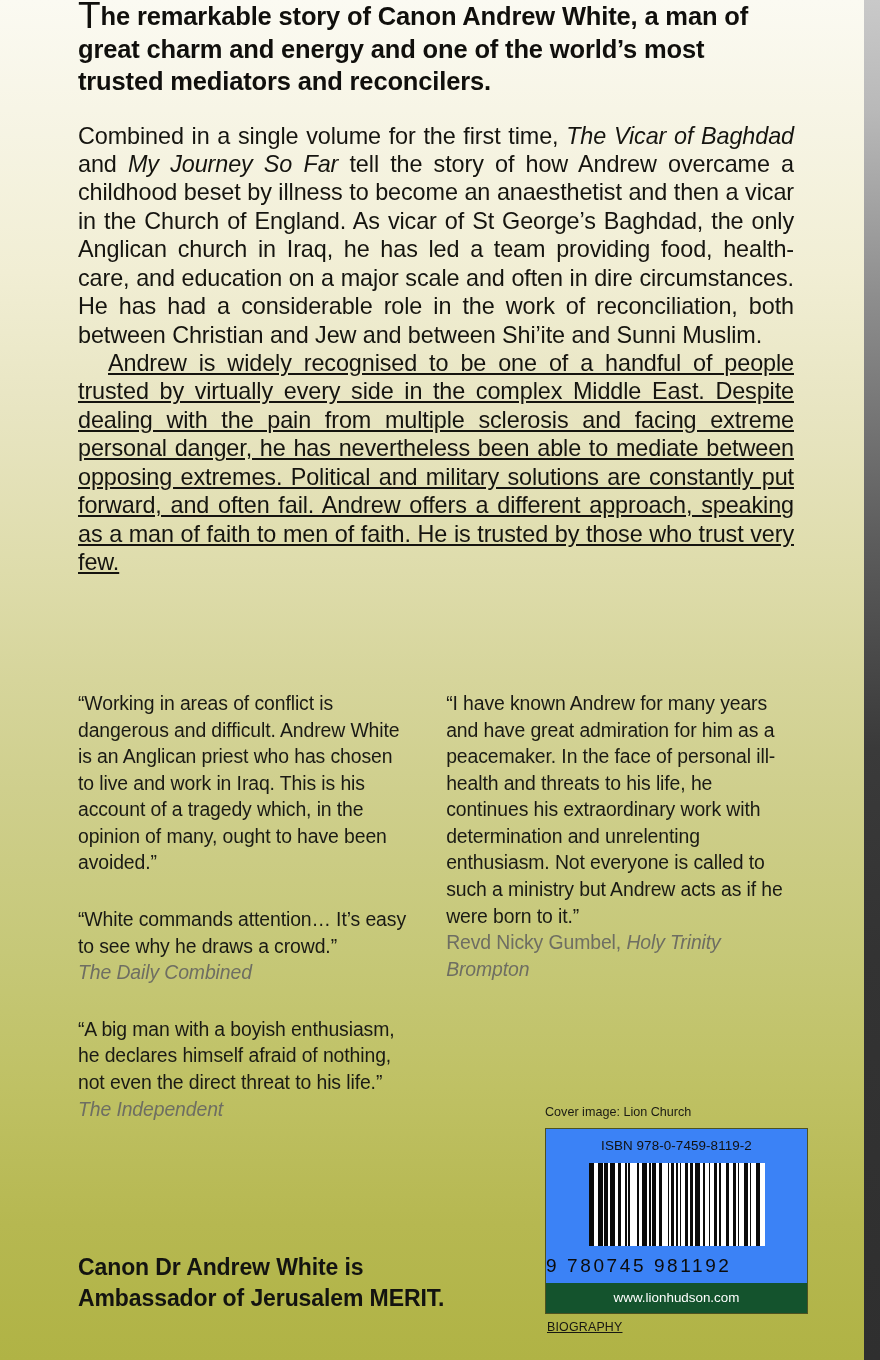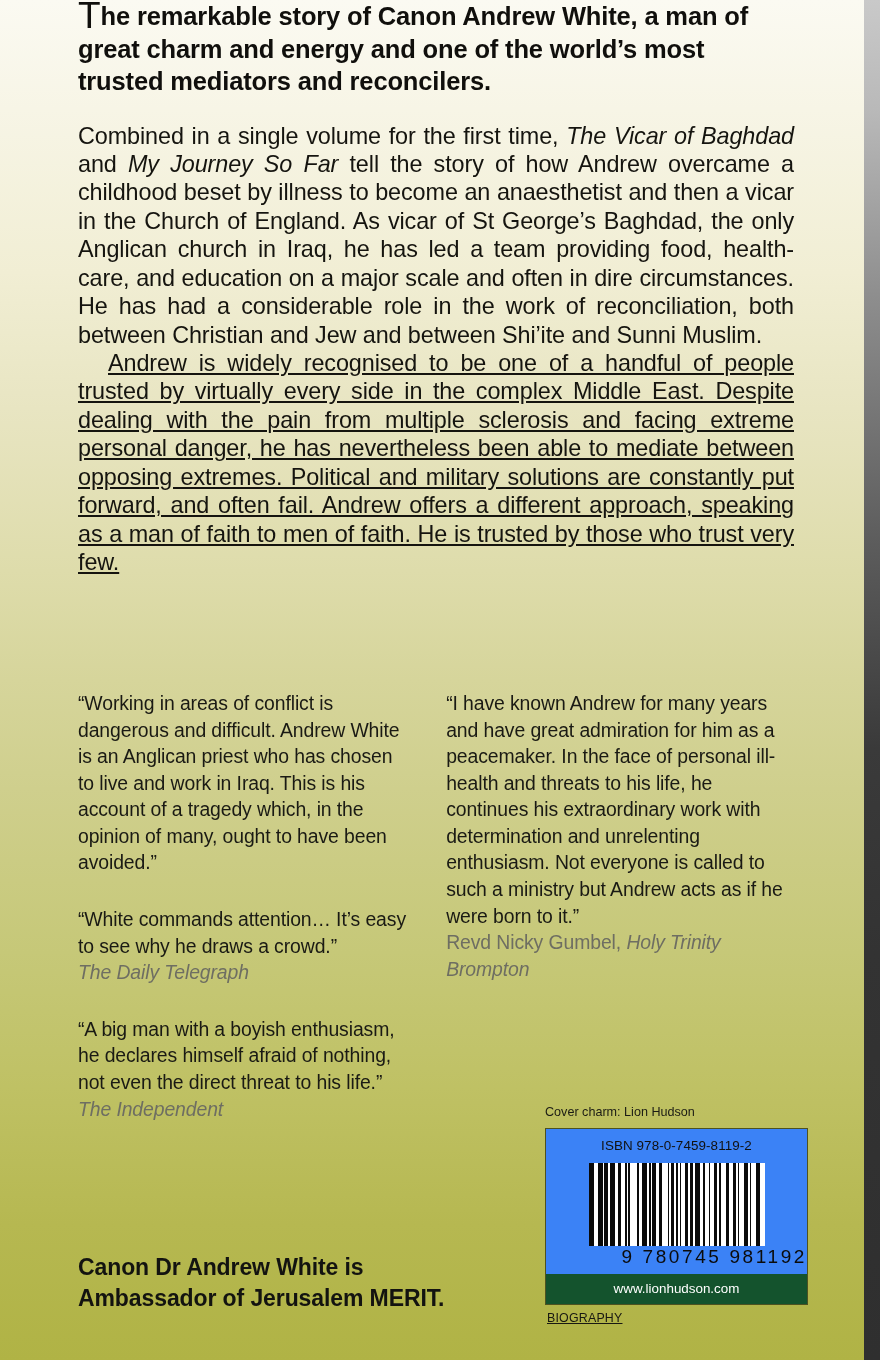--- a/index.html
+++ b/index.html
@@ -188,27 +188,27 @@
     letter-spacing: 0.1px;
   }
   .barcode-graphic {
     height: 83px;
     margin: 0 auto;
     width: 176px;
     background-repeat: no-repeat;
     background-size: 100% 100%;
   }
   .barcode-digits {
-    margin: 1px 0 2px 0;
+    margin: 10px 0 2px 0;
     font-size: 19px;
     line-height: 1;
     color: #0b0b0b;
     letter-spacing: 2.6px;
     font-family: "Liberation Sans", sans-serif;
-    text-align: right;
+    text-align: left;
   }
   .site-bar {
     background: #14532d;
     color: #ffffff;
     text-align: center;
     font-size: 13.4px;
     line-height: 1;
     padding: 8px 0 9px 0;
   }
   .genre {
@@ -240,21 +240,21 @@
     <div class="quotes">
 
       <div class="col-left">
 
         <div class="quote-block">
           <p class="quote-text">“Working in areas of conflict is dangerous and difficult. Andrew White is an Anglican priest who has chosen to live and work in Iraq. This is his account of a tragedy which, in the opinion of many, ought to have been avoided.”</p>
         </div>
 
         <div class="quote-block">
           <p class="quote-text">“White commands attention… It’s easy to see why he draws a crowd.”</p>
-          <p class="quote-source"><span></span><i>The Daily Telegraph</i></p>
+          <p class="quote-source"><span></span><i>The Daily Combined</i></p>
         </div>
 
         <div class="quote-block">
           <p class="quote-text">“A big man with a boyish enthusiasm, he declares himself afraid of nothing, not even the direct threat to his life.”</p>
           <p class="quote-source"><span></span><i>The Independent</i></p>
         </div>
 
       </div>
 
       <div class="col-right">
@@ -264,21 +264,21 @@
           <p class="quote-source"><span>Revd Nicky Gumbel, </span><i>Holy Trinity Brompton</i></p>
         </div>
 
       </div>
 
     </div>
 
     <p class="bio-line">Canon Dr Andrew White is Ambassador of Jerusalem MERIT.</p>
 
     <div class="barcode-zone">
-      <p class="cover-credit">Cover charm: Lion Hudson</p>
+      <p class="cover-credit">Cover image: Lion Church</p>
 
       <div class="isbn-box">
         <div class="isbn-white">
           <p class="isbn-text">ISBN 978-0-7459-8119-2</p>
           <div class="barcode-graphic" style="background-image: linear-gradient(to right, rgb(10, 10, 10) 0%, rgb(10, 10, 10) 2.913%, rgb(255, 255, 255) 2.913%, rgb(255, 255, 255) 4.854%, rgb(10, 10, 10) 4.854%, rgb(10, 10, 10) 7.767%, rgb(255, 255, 255) 7.767%, rgb(255, 255, 255) 8.738%, rgb(10, 10, 10) 8.738%, rgb(10, 10, 10) 10.68%, rgb(255, 255, 255) 10.68%, rgb(255, 255, 255) 11.65%, rgb(10, 10, 10) 11.65%, rgb(10, 10, 10) 14.563%, rgb(255, 255, 255) 14.563%, rgb(255, 255, 255) 16.505%, rgb(10, 10, 10) 16.505%, rgb(10, 10, 10) 18.447%, rgb(255, 255, 255) 18.447%, rgb(255, 255, 255) 20.388%, rgb(10, 10, 10) 20.388%, rgb(10, 10, 10) 21.359%, rgb(255, 255, 255) 21.359%, rgb(255, 255, 255) 22.33%, rgb(10, 10, 10) 22.33%, rgb(10, 10, 10) 23.301%, rgb(255, 255, 255) 23.301%, rgb(255, 255, 255) 27.184%, rgb(10, 10, 10) 27.184%, rgb(10, 10, 10) 28.155%, rgb(255, 255, 255) 28.155%, rgb(255, 255, 255) 30.097%, rgb(10, 10, 10) 30.097%, rgb(10, 10, 10) 33.01%, rgb(255, 255, 255) 33.01%, rgb(255, 255, 255) 33.981%, rgb(10, 10, 10) 33.981%, rgb(10, 10, 10) 34.951%, rgb(255, 255, 255) 34.951%, rgb(255, 255, 255) 35.922%, rgb(10, 10, 10) 35.922%, rgb(10, 10, 10) 37.864%, rgb(255, 255, 255) 37.864%, rgb(255, 255, 255) 39.806%, rgb(10, 10, 10) 39.806%, rgb(10, 10, 10) 41.748%, rgb(255, 255, 255) 41.748%, rgb(255, 255, 255) 44.66%, rgb(10, 10, 10) 44.66%, rgb(10, 10, 10) 45.631%, rgb(255, 255, 255) 45.631%, rgb(255, 255, 255) 46.602%, rgb(10, 10, 10) 46.602%, rgb(10, 10, 10) 48.544%, rgb(255, 255, 255) 48.544%, rgb(255, 255, 255) 49.515%, rgb(10, 10, 10) 49.515%, rgb(10, 10, 10) 50.485%, rgb(255, 255, 255) 50.485%, rgb(255, 255, 255) 51.456%, rgb(10, 10, 10) 51.456%, rgb(10, 10, 10) 52.427%, rgb(255, 255, 255) 52.427%, rgb(255, 255, 255) 54.369%, rgb(10, 10, 10) 54.369%, rgb(10, 10, 10) 56.311%, rgb(255, 255, 255) 56.311%, rgb(255, 255, 255) 57.282%, rgb(10, 10, 10) 57.282%, rgb(10, 10, 10) 59.223%, rgb(255, 255, 255) 59.223%, rgb(255, 255, 255) 60.194%, rgb(10, 10, 10) 60.194%, rgb(10, 10, 10) 63.107%, rgb(255, 255, 255) 63.107%, rgb(255, 255, 255) 65.049%, rgb(10, 10, 10) 65.049%, rgb(10, 10, 10) 66.019%, rgb(255, 255, 255) 66.019%, rgb(255, 255, 255) 67.961%, rgb(10, 10, 10) 67.961%, rgb(10, 10, 10) 68.932%, rgb(255, 255, 255) 68.932%, rgb(255, 255, 255) 70.874%, rgb(10, 10, 10) 70.874%, rgb(10, 10, 10) 72.816%, rgb(255, 255, 255) 72.816%, rgb(255, 255, 255) 73.786%, rgb(10, 10, 10) 73.786%, rgb(10, 10, 10) 74.757%, rgb(255, 255, 255) 74.757%, rgb(255, 255, 255) 77.67%, rgb(10, 10, 10) 77.67%, rgb(10, 10, 10) 79.612%, rgb(255, 255, 255) 79.612%, rgb(255, 255, 255) 81.553%, rgb(10, 10, 10) 81.553%, rgb(10, 10, 10) 83.495%, rgb(255, 255, 255) 83.495%, rgb(255, 255, 255) 84.466%, rgb(10, 10, 10) 84.466%, rgb(10, 10, 10) 85.437%, rgb(255, 255, 255) 85.437%, rgb(255, 255, 255) 88.35%, rgb(10, 10, 10) 88.35%, rgb(10, 10, 10) 90.291%, rgb(255, 255, 255) 90.291%, rgb(255, 255, 255) 91.262%, rgb(10, 10, 10) 91.262%, rgb(10, 10, 10) 92.233%, rgb(255, 255, 255) 92.233%, rgb(255, 255, 255) 95.146%, rgb(10, 10, 10) 95.146%, rgb(10, 10, 10) 97.087%, rgb(255, 255, 255) 97.087%, rgb(255, 255, 255) 100%);"></div>
           <p class="barcode-digits">9 780745 981192</p>
         </div>
         <div class="site-bar">www.lionhudson.com</div>
       </div>
 

